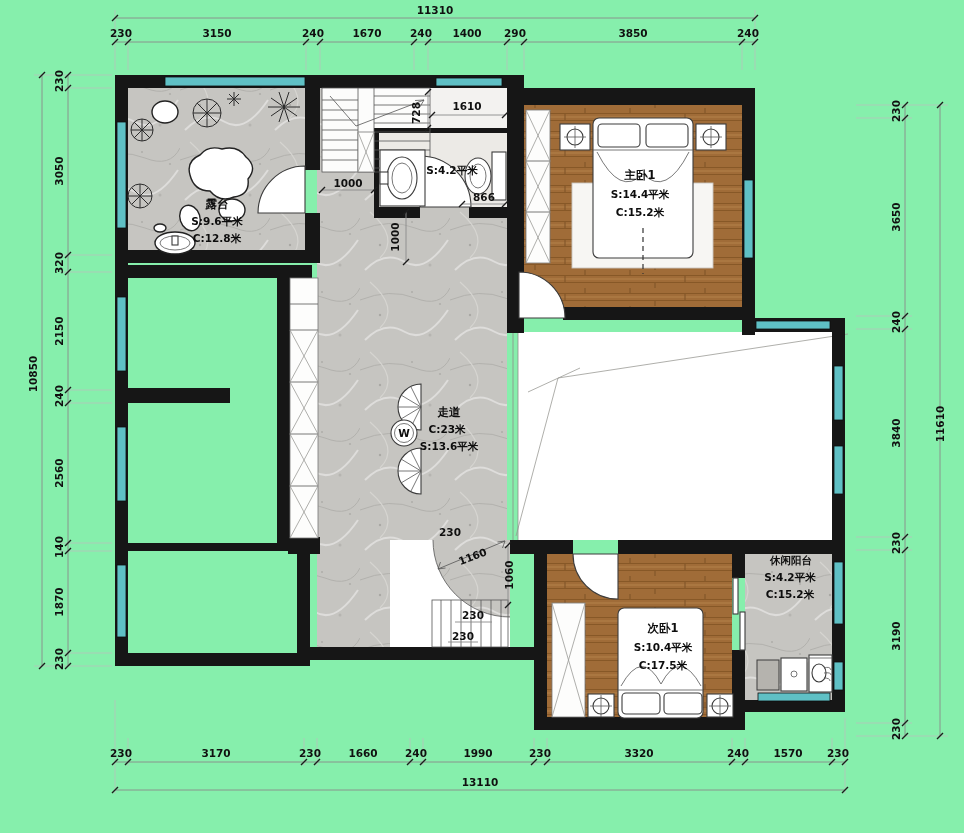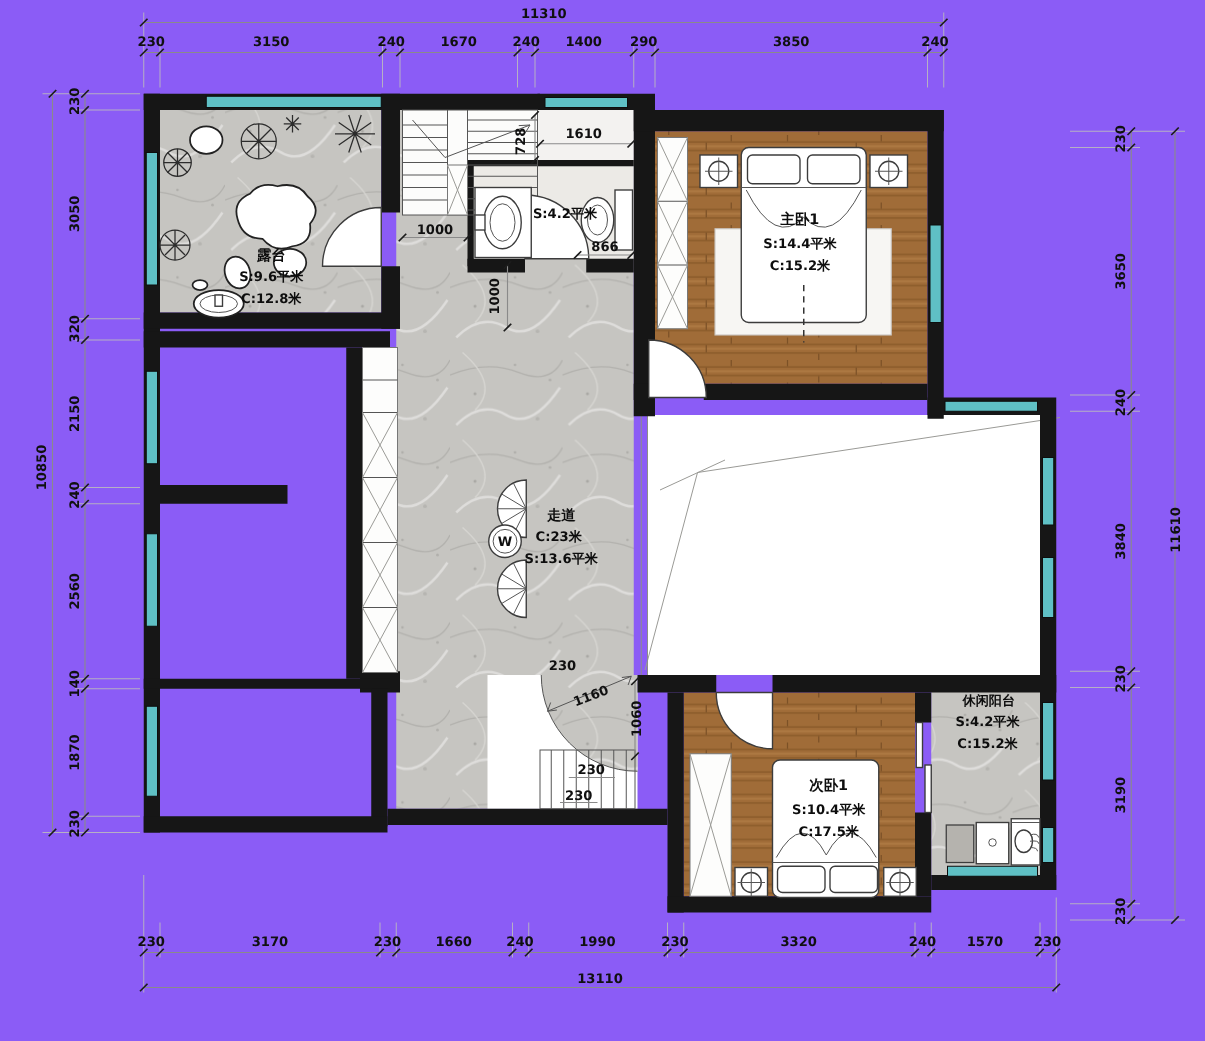--- a/index.html
+++ b/index.html
@@ -1,16 +1,16 @@
 <!DOCTYPE html>
 <html><head>
 <meta charset="utf-8">
 <style>
   html,body{margin:0;padding:0;background:#ffffff;}
-  .stage{position:relative;width:964px;height:833px;background:#8b5cf6;overflow:hidden;
+  .stage{position:relative;width:964px;height:833px;background:#86efac;overflow:hidden;
          font-family:"DejaVu Sans",sans-serif;}
   svg{display:block}
   .wall{fill:#161616;}
   .win{fill:#5fc0c5;stroke:#0d0d0d;stroke-width:0.8;}
   .dimline{stroke:#8a8a8a;stroke-width:0.9;fill:none;}
   .tick{stroke:#1c1c1c;stroke-width:1.4;fill:none;}
   .ext{stroke:#bdbdbd;stroke-width:0.7;fill:none;}
   .dimtxt{font:600 10.5px "DejaVu Sans",sans-serif;fill:#101010;text-anchor:middle;}
   .roomtxt{font:700 11.5px "DejaVu Sans",sans-serif;fill:#0d0d0d;text-anchor:middle;}
   .roomtxt2{font:600 10.5px "DejaVu Sans",sans-serif;fill:#0d0d0d;text-anchor:middle;}

